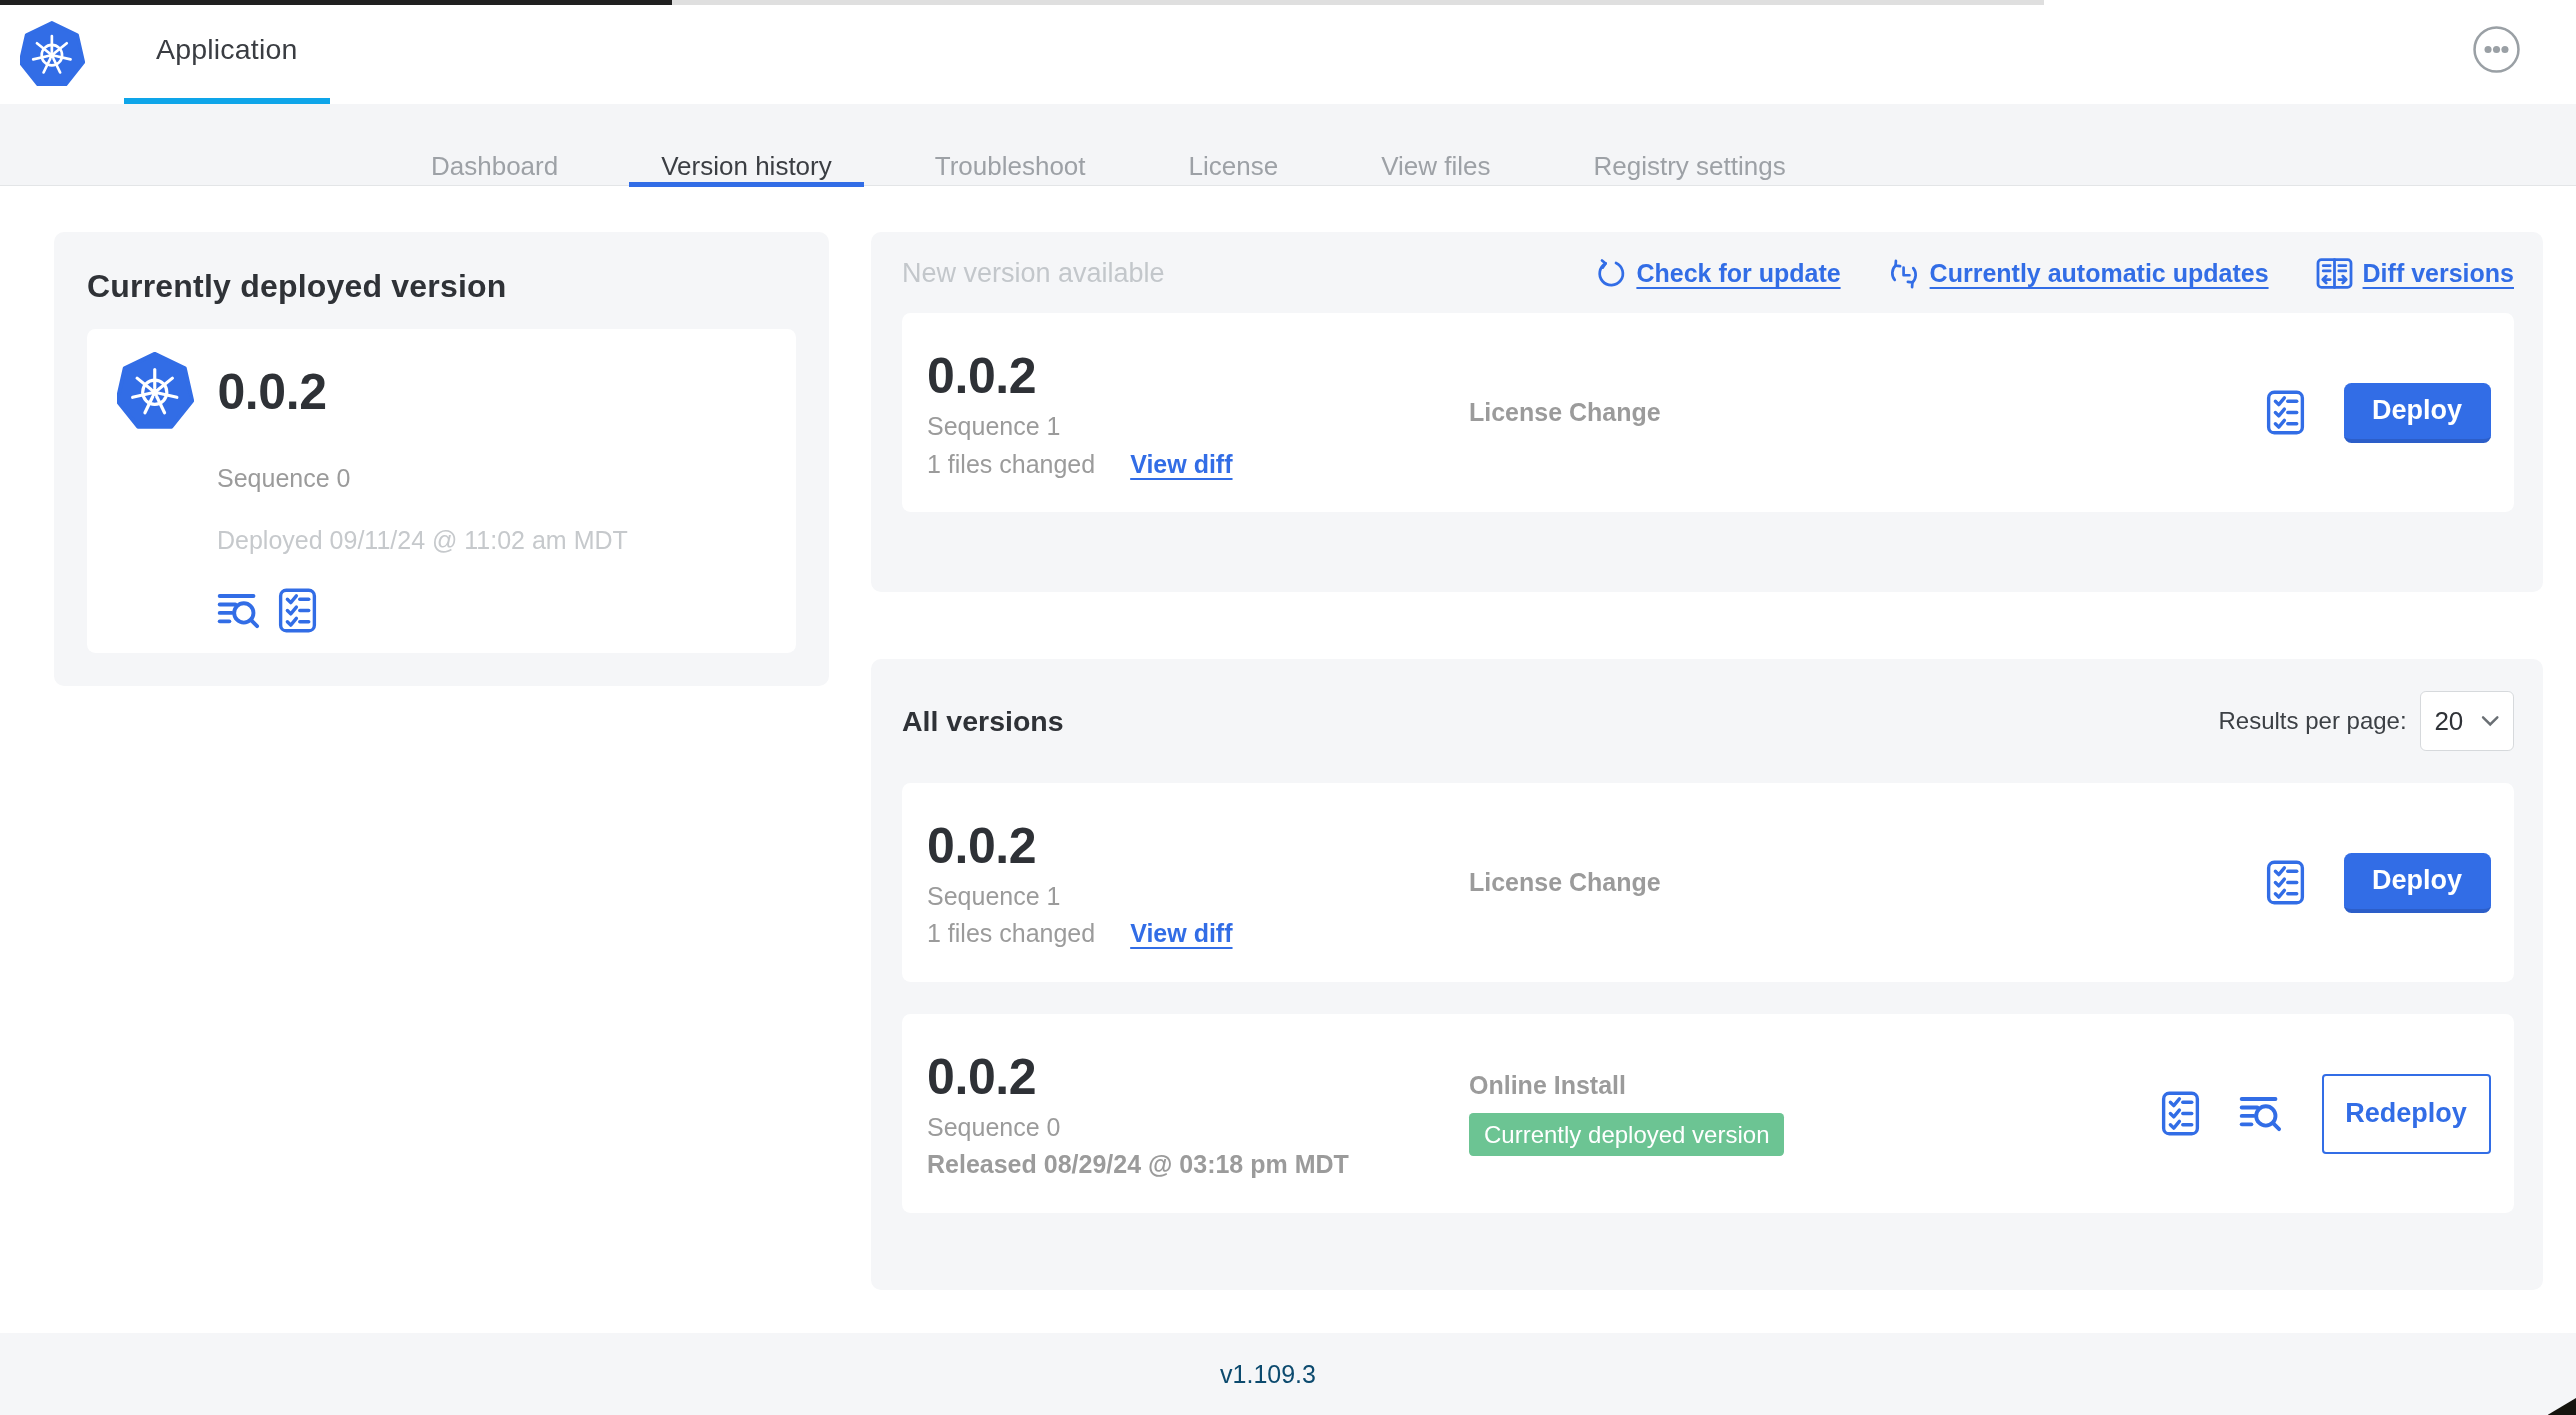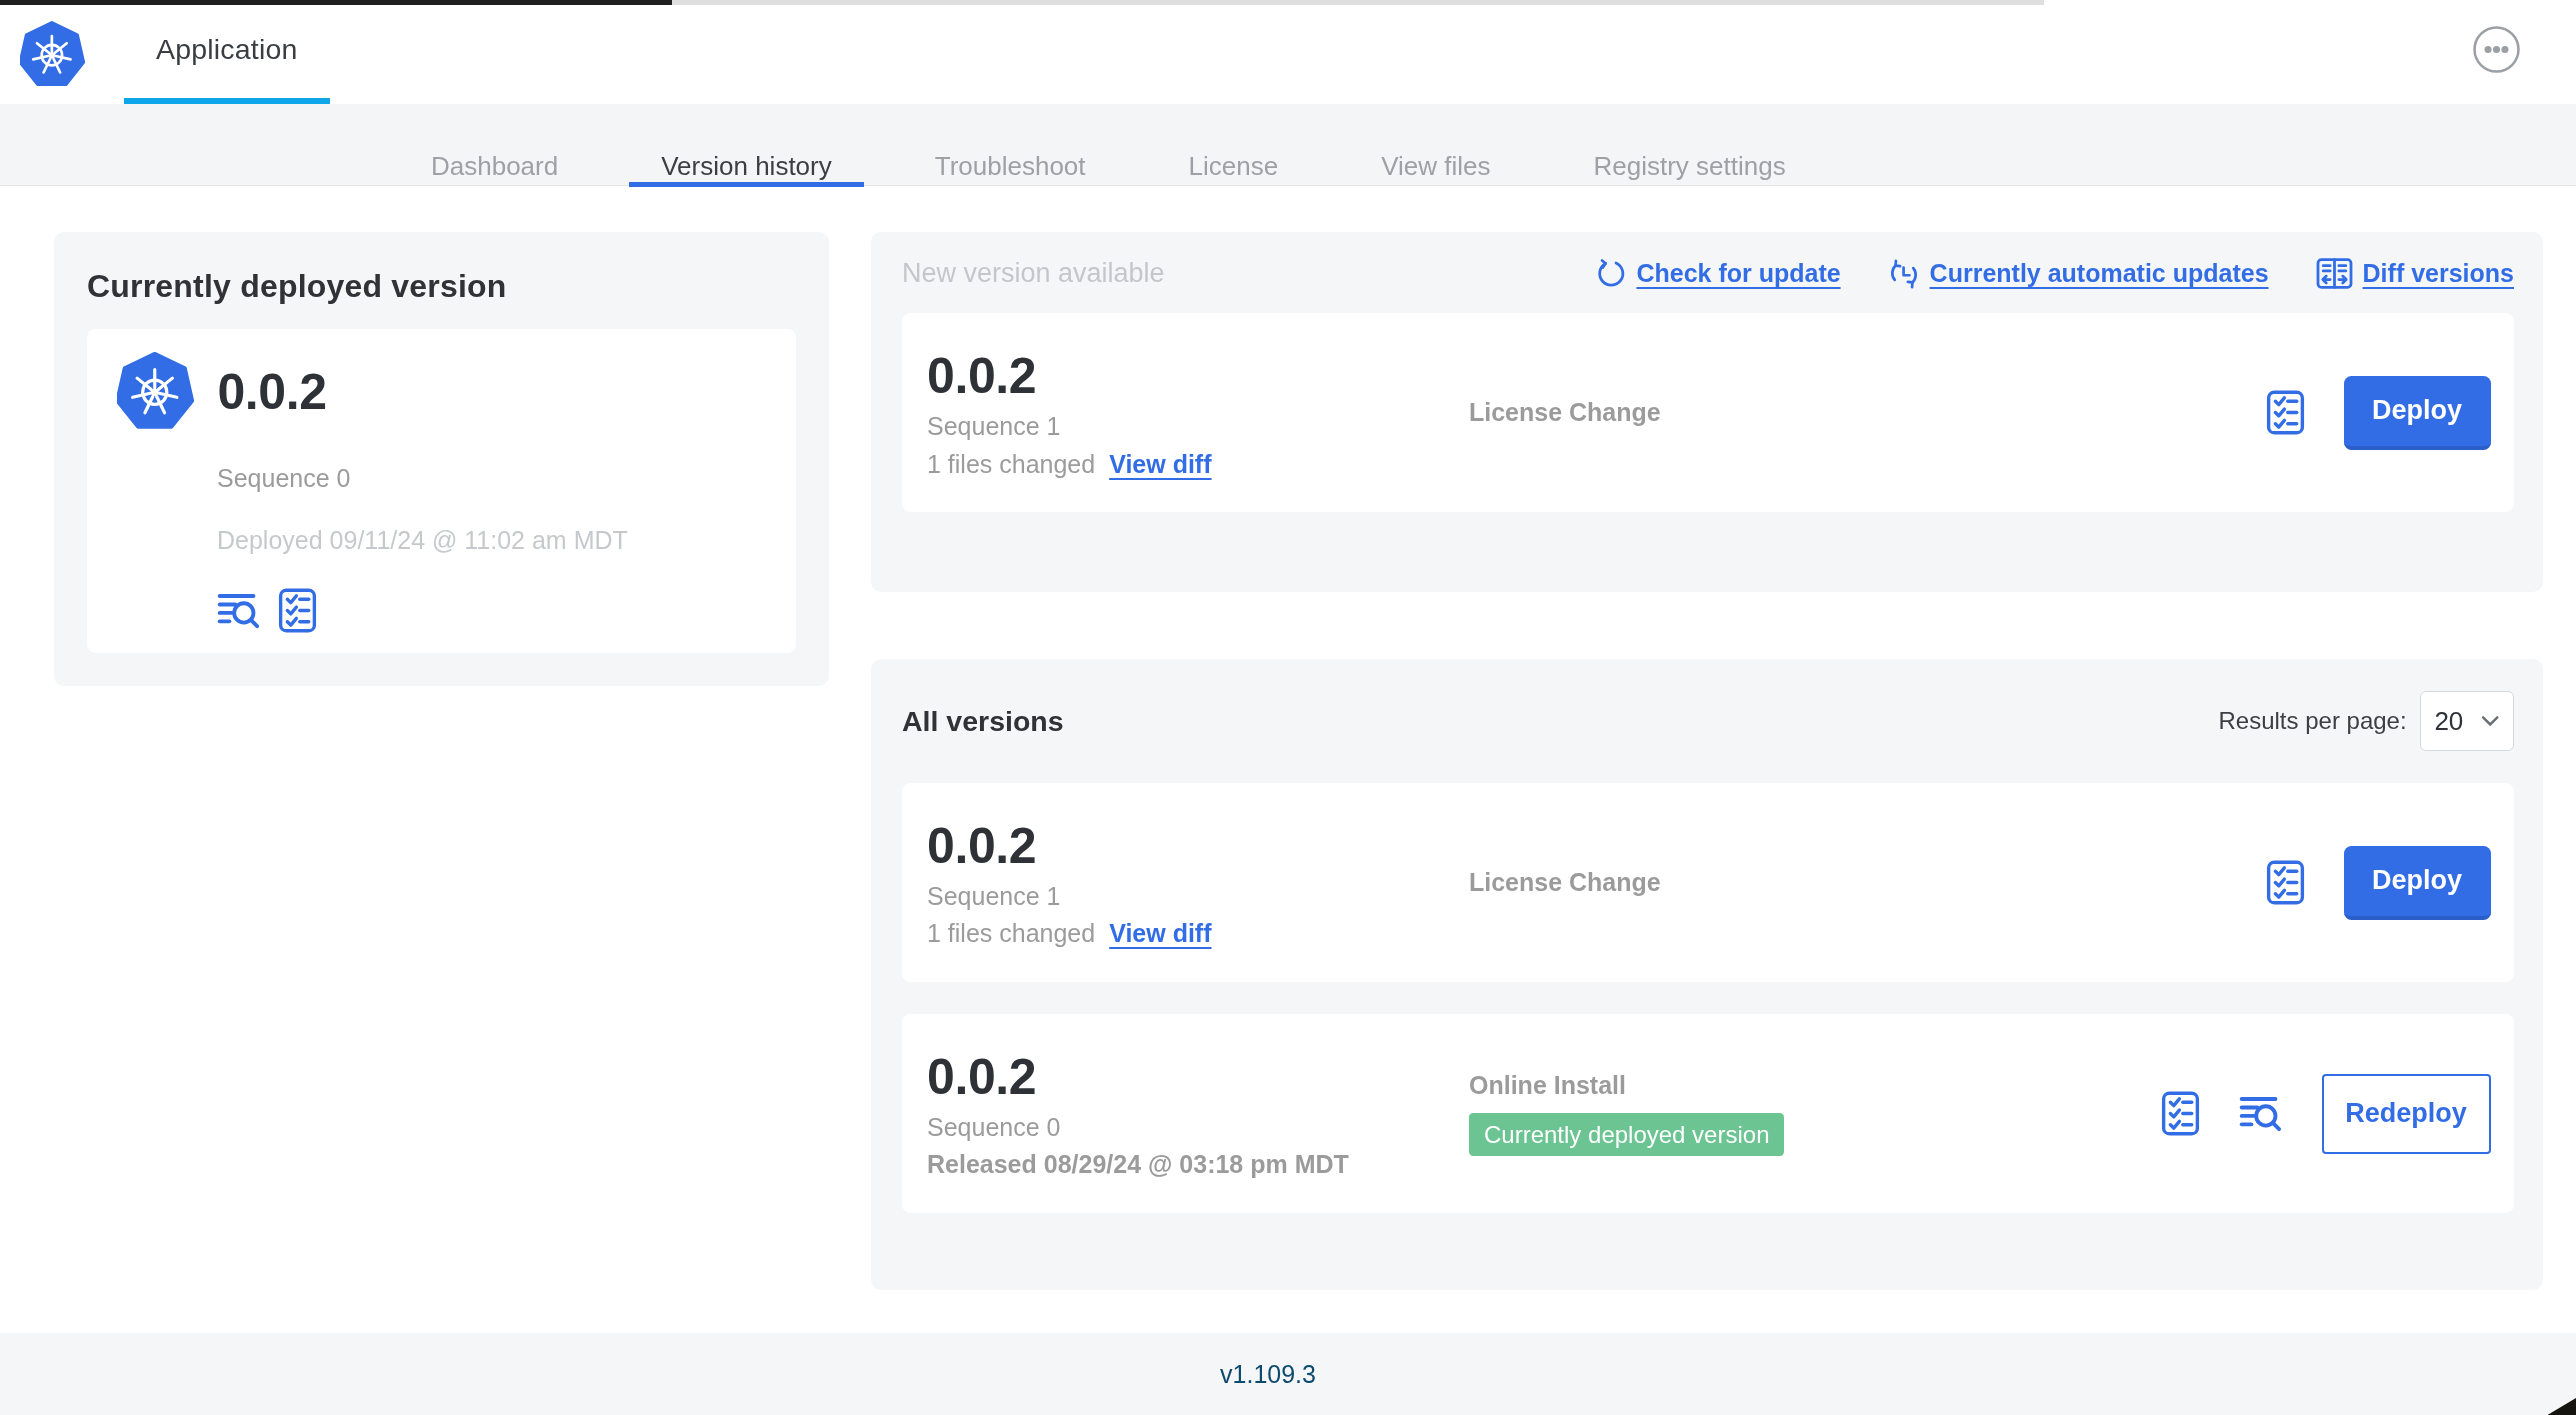--- a/index.html
+++ b/index.html
@@ -65,31 +65,31 @@
   .head-links { display:flex; align-items:center; gap:47px; }
   .head-link { display:flex; align-items:center; gap:10px; cursor:pointer; text-decoration:none; }
   .head-link span.lbl { font-size:25px; font-weight:600; color:#326de6; text-decoration:underline; text-underline-offset:5px; }
 
   .version-row {
     background:#fff; border-radius:8.4px; margin-top:23.4px;
     height:199px; display:flex; align-items:center; padding:0 23.4px 0 25px;
   }
   .vr-col1 { width:542px; flex:none; }
   .vr-meta { font-size:25px; color:#9b9b9b; margin-top:7.5px; }
-  .vr-files { font-size:25px; color:#9b9b9b; margin-top:8.4px; display:flex; align-items:center; gap:14px; }
+  .vr-files { font-size:25px; color:#9b9b9b; margin-top:8.4px; display:flex; align-items:center; gap:35px; }
   .view-diff { color:#326de6; font-weight:600; text-decoration:underline; text-underline-offset:5px; cursor:pointer; }
   .vr-mid { flex:1; }
   .vr-status { font-size:25px; font-weight:600; color:#9b9b9b; }
   .deployed-badge {
     display:inline-block; margin-top:13.4px; background:#6cc493; color:#fff;
     font-size:24px; padding:7.5px 15px; border-radius:4.2px;
   }
   .vr-actions { display:flex; align-items:center; gap:39px; flex:none; }
   .btn-deploy {
-    width:147px; height:74px; background:#326de6; color:#fff; font-size:27px; font-weight:700;
+    width:147px; height:60px; background:#326de6; color:#fff; font-size:27px; font-weight:700;
     border:none; border-bottom:4.2px solid #2c5ec9; border-radius:7.5px; cursor:pointer;
     font-family:"Liberation Sans", sans-serif;
   }
   .btn-redeploy {
     width:169px; height:80px; background:#fff; color:#326de6; font-size:27px; font-weight:700;
     border:2.5px solid #326de6; border-radius:4px; cursor:pointer;
     font-family:"Liberation Sans", sans-serif;
   }
 
   .all-versions-section { margin-top:67px; padding:32px 29px 77px 31px; }

